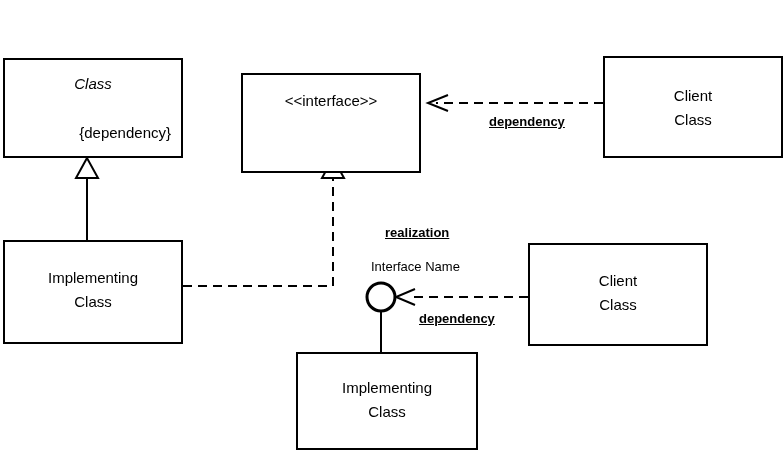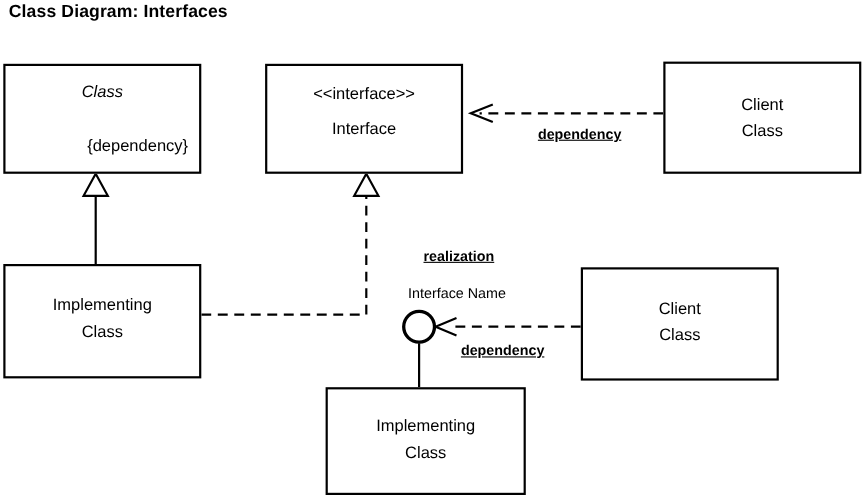--- a/index.html
+++ b/index.html
@@ -77,21 +77,20 @@
     font-size: 13px;
     font-weight: normal;
     white-space: nowrap;
   }
 </style>
 </head>
 <body>
 
 <div id="canvas">
 
-  <div class="title">Class Diagram: Interfaces</div>
 
   <svg class="conn" viewBox="0 0 784 456" width="784" height="456">
 
      Abstract Class --&gt;
     <g>
       <line x1="87" y1="240" x2="87" y2="178" stroke="#000000" stroke-width="2"></line>
       <polygon points="87,158 76,178 98,178" fill="#ffffff" stroke="#000000" stroke-width="2"></polygon>
     </g>
 
     
@@ -119,26 +118,23 @@
     </g>
   </svg>
 
   <div class="box" style="left:3px; top:58px; width:180px; height:100px;">
     <div class="box-lines" style="top:12px;">
       <div class="line-italic">Class</div>
     </div>
     <div class="tagline" style="top:62px;">{dependency}</div>
   </div>
 
-  <div class="box" style="left:241px; top:58px; width:180px; height:100px;">
+  <div class="box" style="left:241px; top:73px; width:180px; height:100px;">
     <div class="box-lines" style="top:14px;">
       <div>&lt;&lt;interface&gt;&gt;</div>
-    </div>
-    <div class="box-lines" style="top:46px;">
-      <div>Interface</div>
     </div>
   </div>
 
   <div class="box" style="left:603px; top:56px; width:180px; height:102px;">
     <div class="box-lines" style="top:26px;">
       <div>Client</div>
       <div>Class</div>
     </div>
   </div>
 

